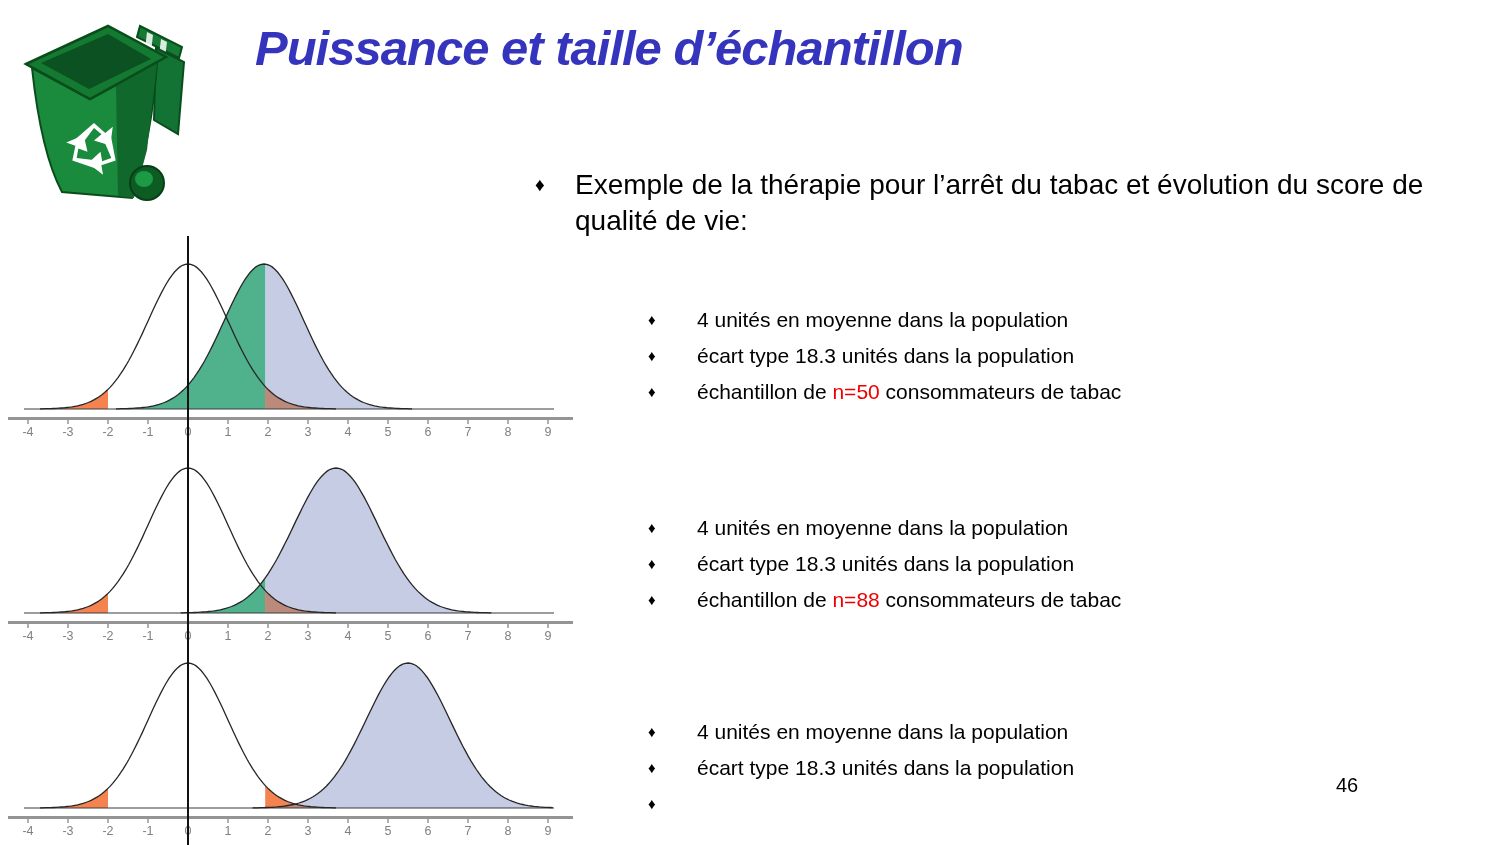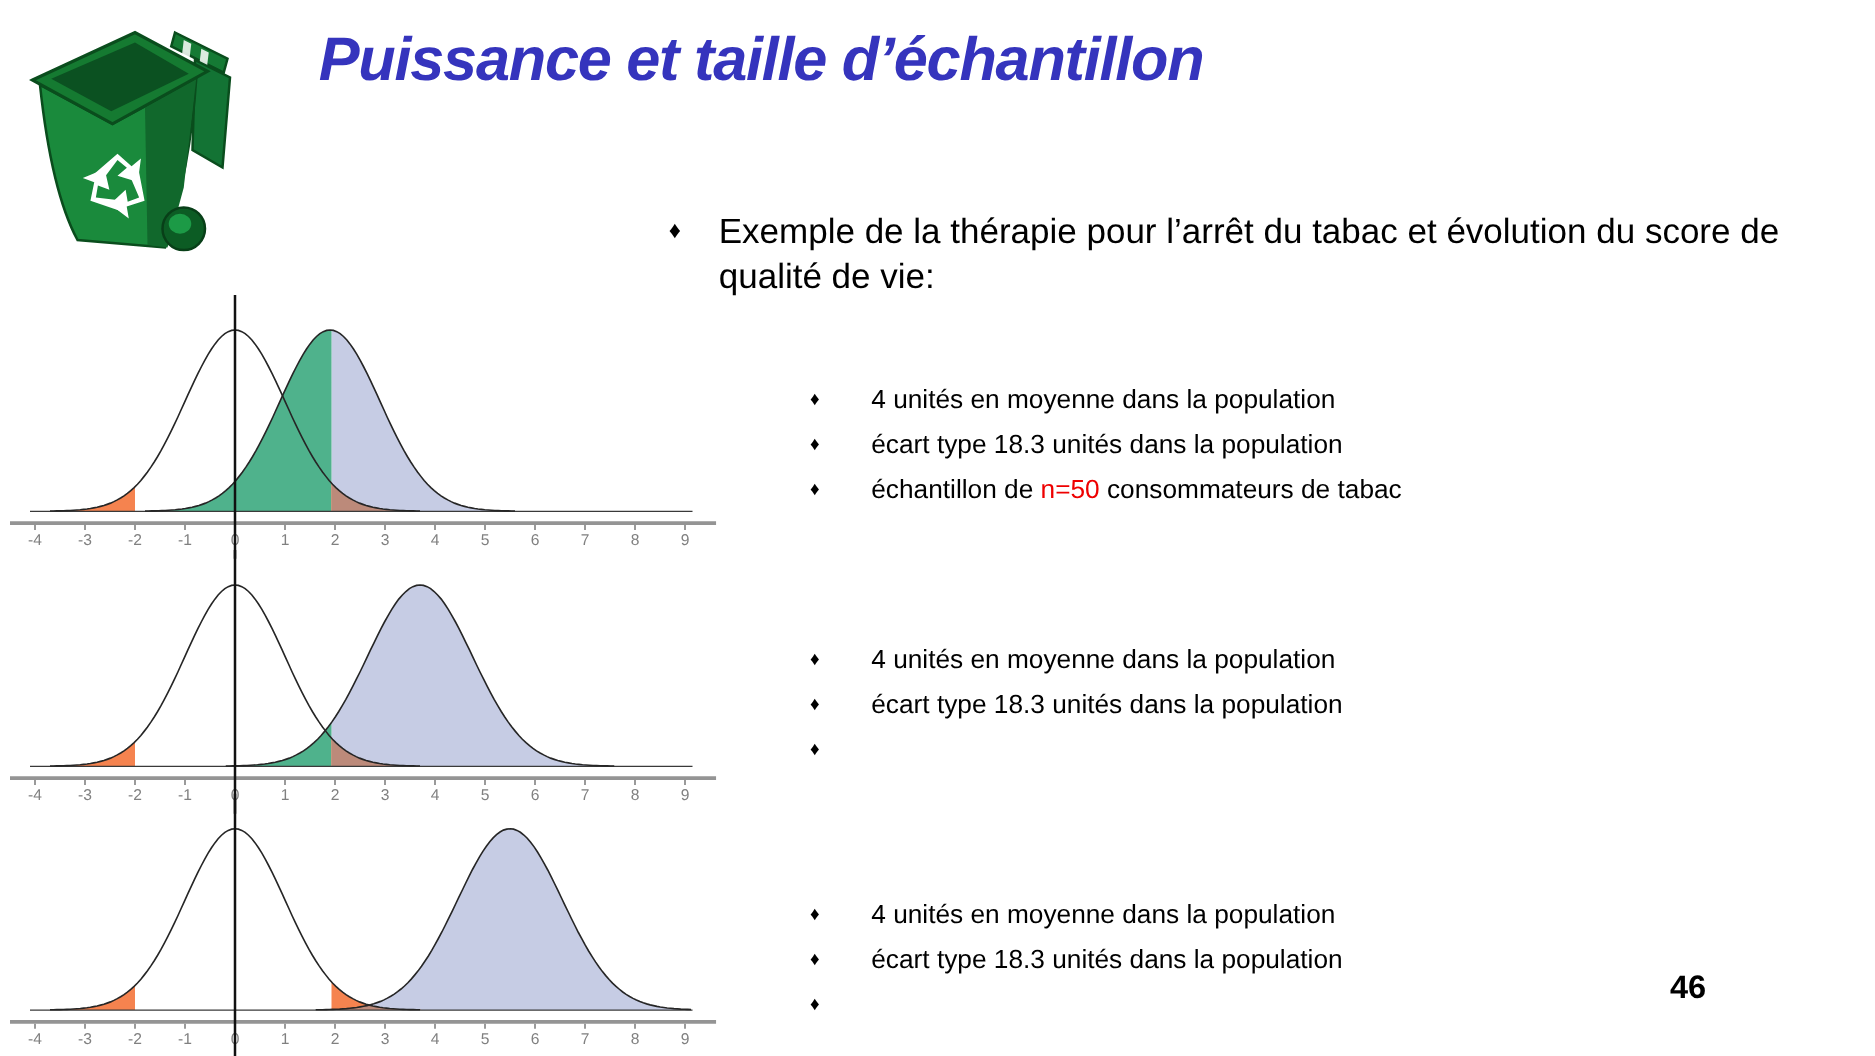--- a/index.html
+++ b/index.html
@@ -6,21 +6,21 @@
   body{
     width:1500px;height:845px;position:relative;background:#ffffff;
     font-family:"Liberation Sans",sans-serif;overflow:hidden;color:#000;
   }
   .title{
     position:absolute;left:255px;top:20px;width:1000px;text-align:left;
     font-size:49px;font-weight:bold;font-style:italic;color:var(--title-blue,#3534bd);
     letter-spacing:-1px;
   }
   .page-number{
-    position:absolute;left:1336px;top:774px;font-size:26px;color:#000;font-weight:bold;
+    position:absolute;left:1336px;top:774px;font-size:20px;color:#000;
   }
   .main-b{
     position:absolute;left:535px;top:167px;width:905px;display:flex;
   }
   .main-b .dia{font-size:19px;line-height:36px;width:40px;flex:none;}
   .main-b .txt{font-size:28px;line-height:36px;}
   .group{position:absolute;left:648px;width:660px;}
   .g1{top:302px;} .g2{top:510px;} .g3{top:714px;}
   .group-item{display:flex;height:36px;}
   .group-item .dia{font-size:15px;line-height:36px;width:49px;flex:none;}
@@ -202,20 +202,21 @@
   <div class="group-item">
     <span class="dia">♦</span>
     <span class="txt">4 unités en moyenne dans la population</span>
   </div>
   <div class="group-item">
     <span class="dia">♦</span>
     <span class="txt">écart type 18.3 unités dans la population</span>
   </div>
   <div class="group-item">
     <span class="dia">♦</span>
+    <span class="txt"><span>échantillon de </span><span class="hl">n=88</span><span> consommateurs de tabac</span></span>
   </div>
 </div>
 
 <div class="group g3">
   <div class="group-item">
     <span class="dia">♦</span>
     <span class="txt">4 unités en moyenne dans la population</span>
   </div>
   <div class="group-item">
     <span class="dia">♦</span>

